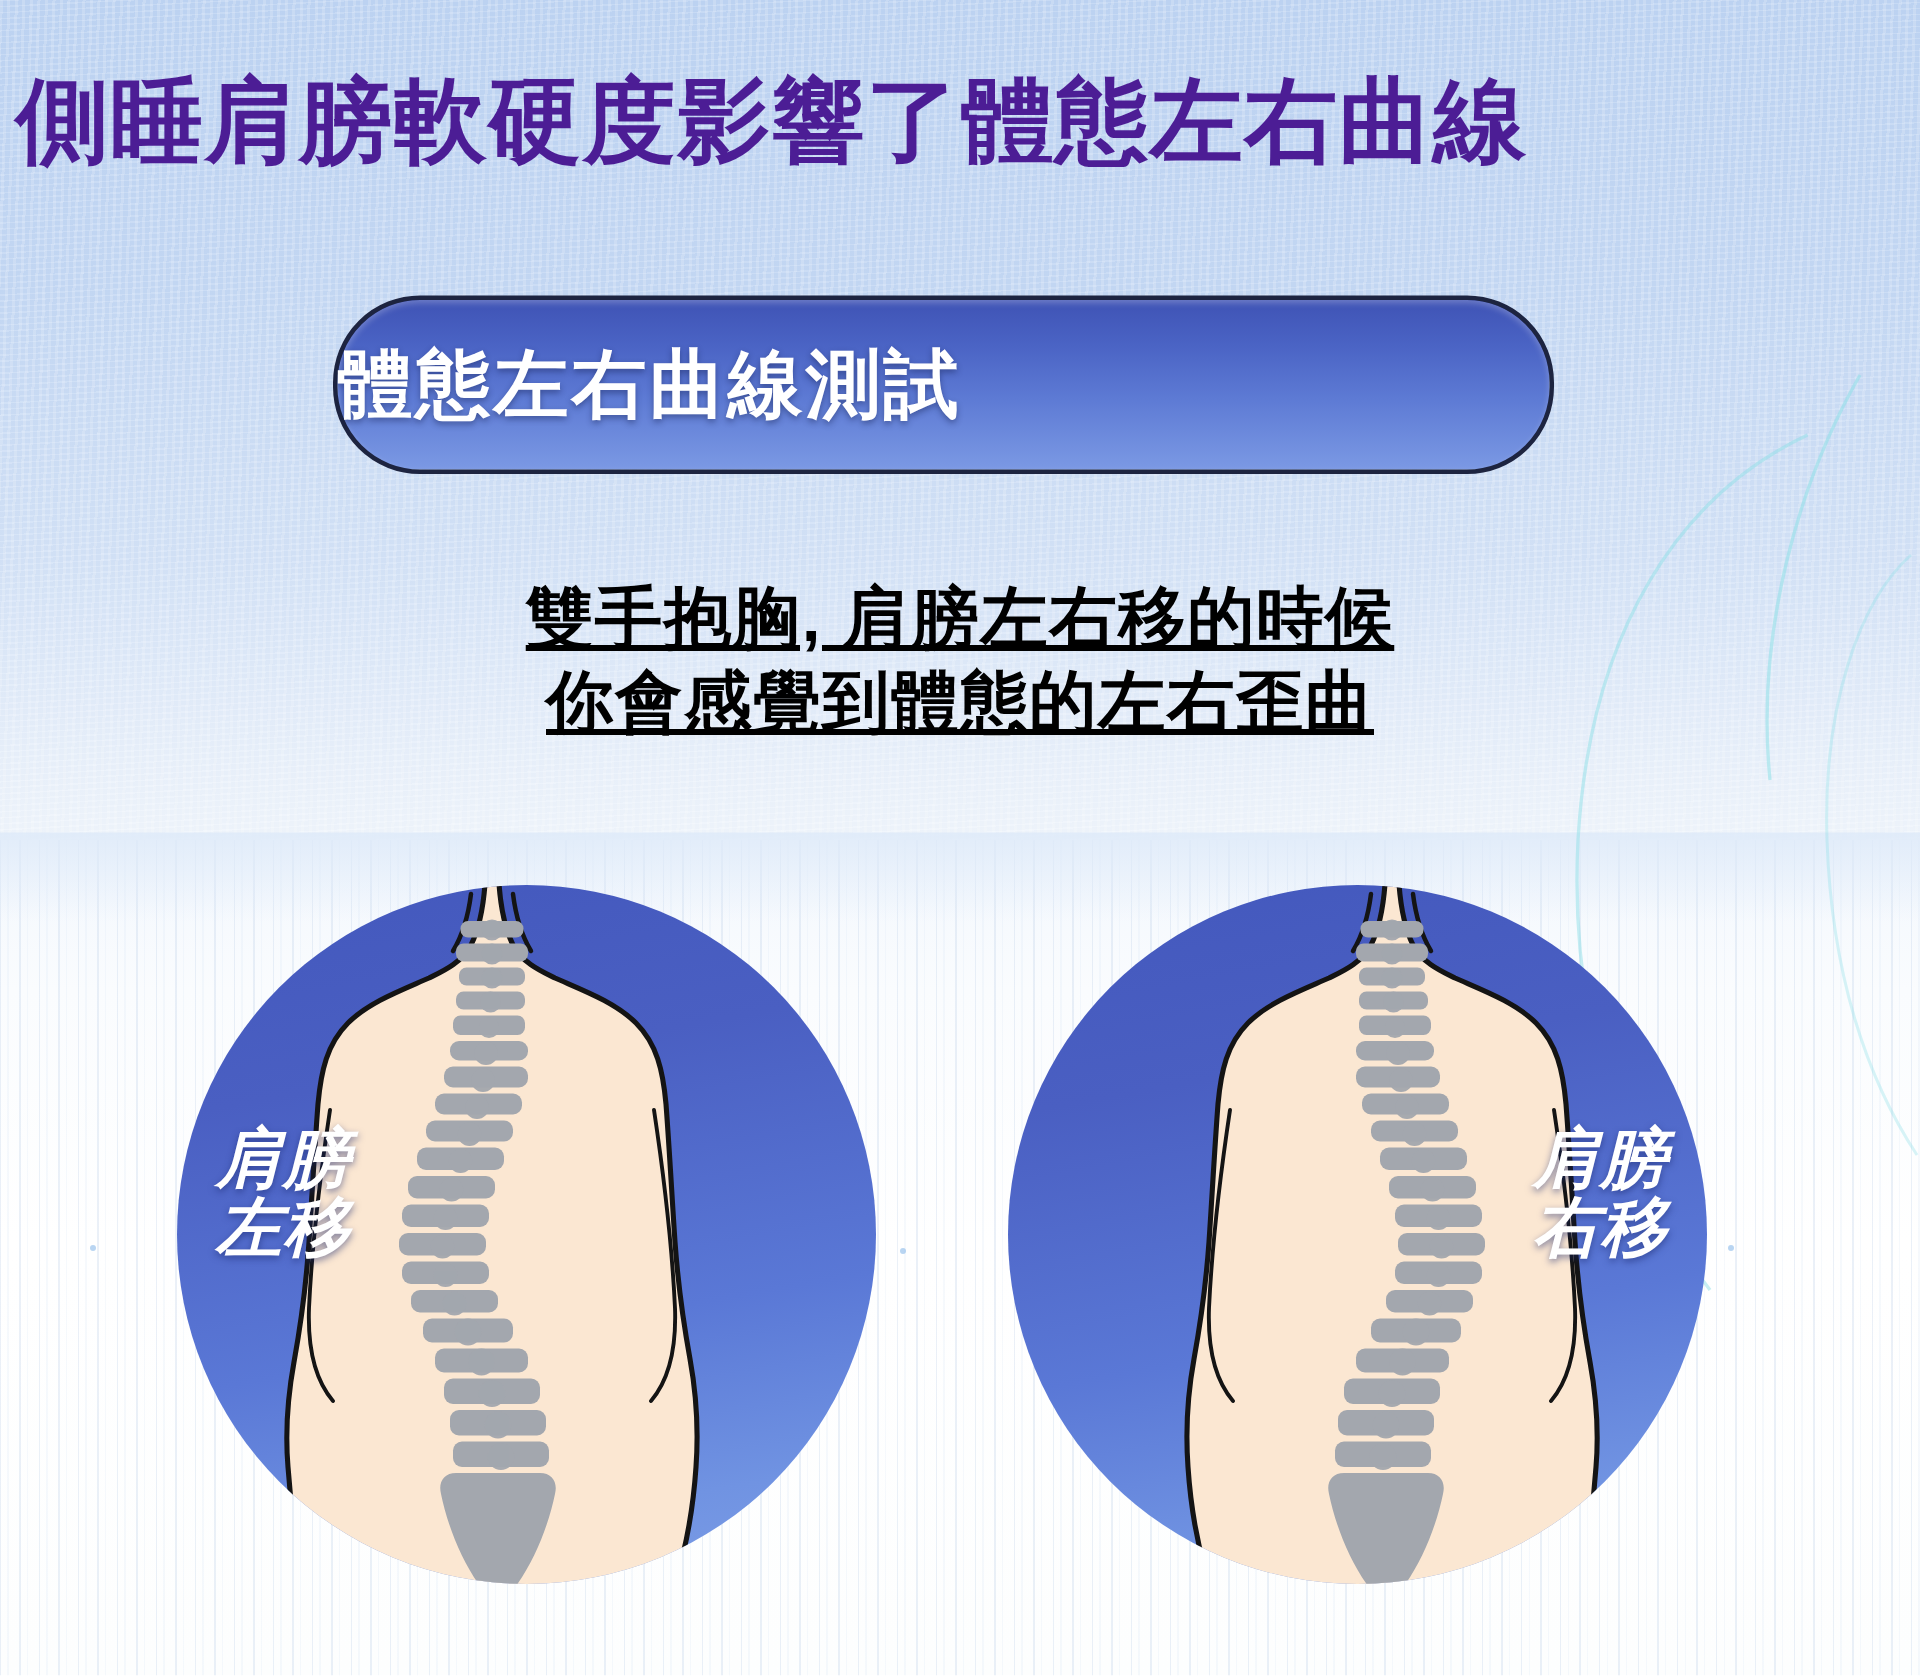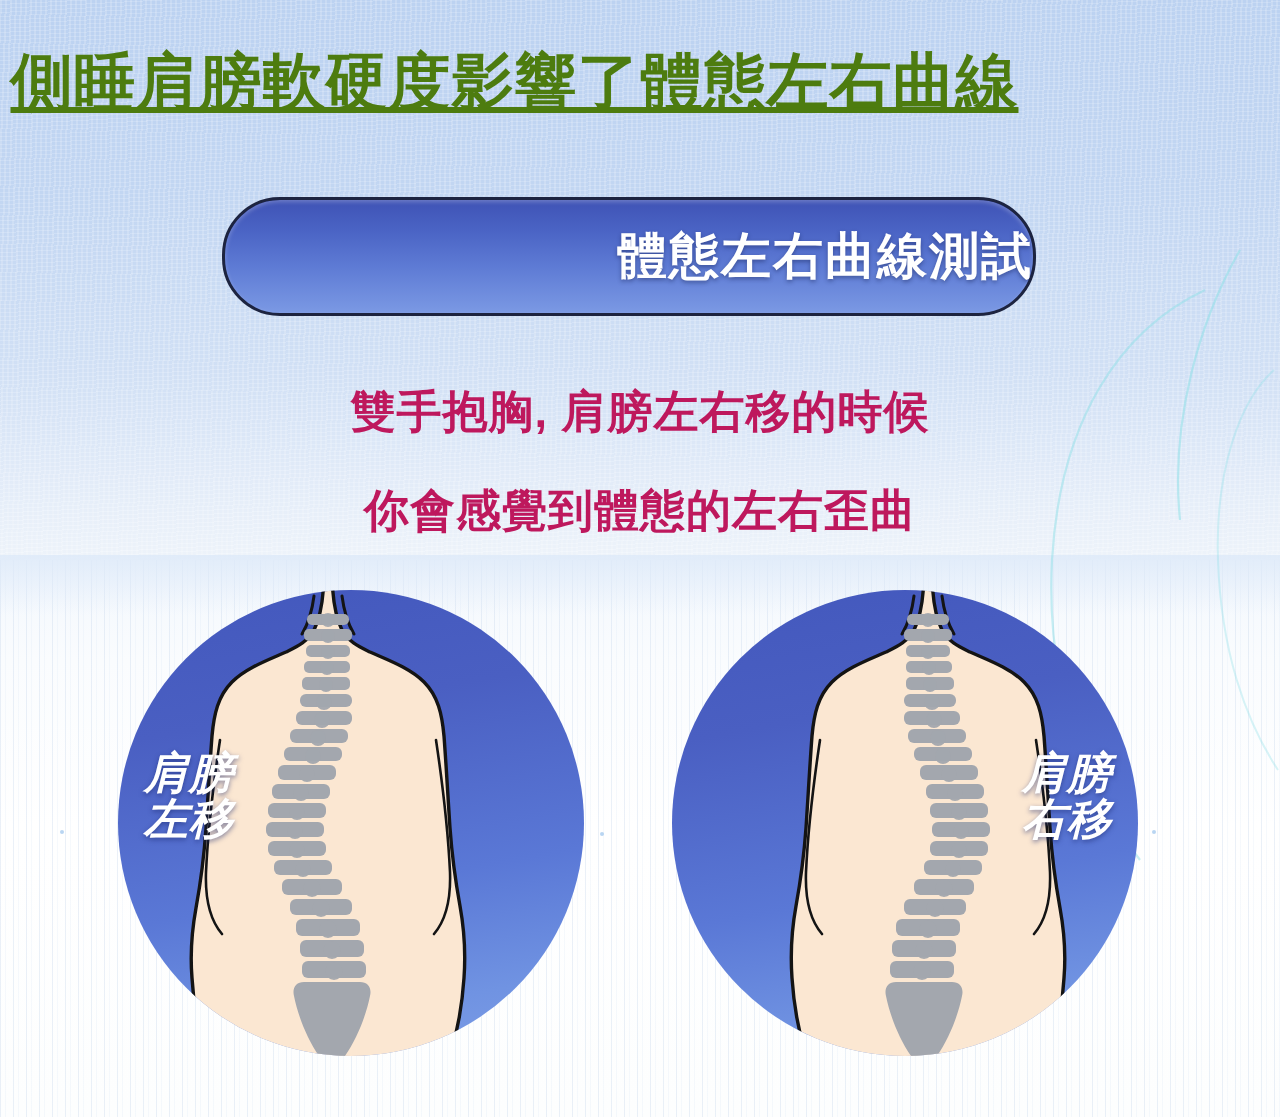--- a/index.html
+++ b/index.html
@@ -41,46 +41,47 @@
   .bg-seam{
     position:absolute;left:0;top:555px;width:1280px;height:60px;
     background:linear-gradient(180deg, rgba(222,234,249,.85) 0%, rgba(255,255,255,0) 100%);
   }
   .deco-curve{position:absolute;left:0;top:0;width:1280px;height:1117px;pointer-events:none;}
   .spark{position:absolute;width:4px;height:4px;border-radius:50%;background:#7fb3e8;opacity:.55;}
 
   
   .title{
     position:absolute;left:0;top:48px;width:1029px;text-align:center;
-    font-size:62px;font-weight:bold;color:#4d7c0f;letter-spacing:1px;
-    line-height:1.1;white-space:nowrap;text-decoration:underline;
+    font-size:62px;font-weight:bold;color:#4c1d95;letter-spacing:1px;
+    line-height:1.1;white-space:nowrap;
   }
 
   
   .pill{
     position:absolute;left:222px;top:197px;width:808px;height:113px;
     border-radius:58px;
     background:linear-gradient(180deg,#3f53b5 0%, #4a63c4 26%, #5d7ad4 58%, #7b99e4 100%);
     border:3px solid #1d2440;
     box-shadow:inset 0 2px 4px rgba(255,255,255,.25);
-    display:flex;align-items:center;justify-content:flex-end;
+    display:flex;align-items:center;justify-content:flex-start;
   }
   .pill-text{
     font-size:50px;font-weight:bold;color:#ffffff;letter-spacing:2px;
     text-shadow:0 2px 4px rgba(20,30,80,.45);
   }
 
   
   .sub{
     position:absolute;left:0;width:1280px;text-align:center;
-    font-size:45px;font-weight:bold;color:#be185d;letter-spacing:1px;
+    font-size:45px;font-weight:bold;color:#000000;letter-spacing:1px;
     white-space:nowrap;
+    text-decoration:underline;
   }
   .sub.l1{top:382px;}
-  .sub.l2{top:481px;}
+  .sub.l2{top:438px;}
 
   
   .panel{position:absolute;}
   .circle{
     position:absolute;left:0;top:0;width:100%;height:100%;border-radius:50%;
     background:linear-gradient(170deg,#4358bd 0%, #4a5fc2 28%, #5a78d6 62%, #7093e2 85%, #7d9de6 100%);
   }
   .circ-label{
     position:absolute;color:#ffffff;font-weight:bold;font-size:44px;line-height:1.04;
     text-shadow:0 2px 5px rgba(25,40,110,.55);

